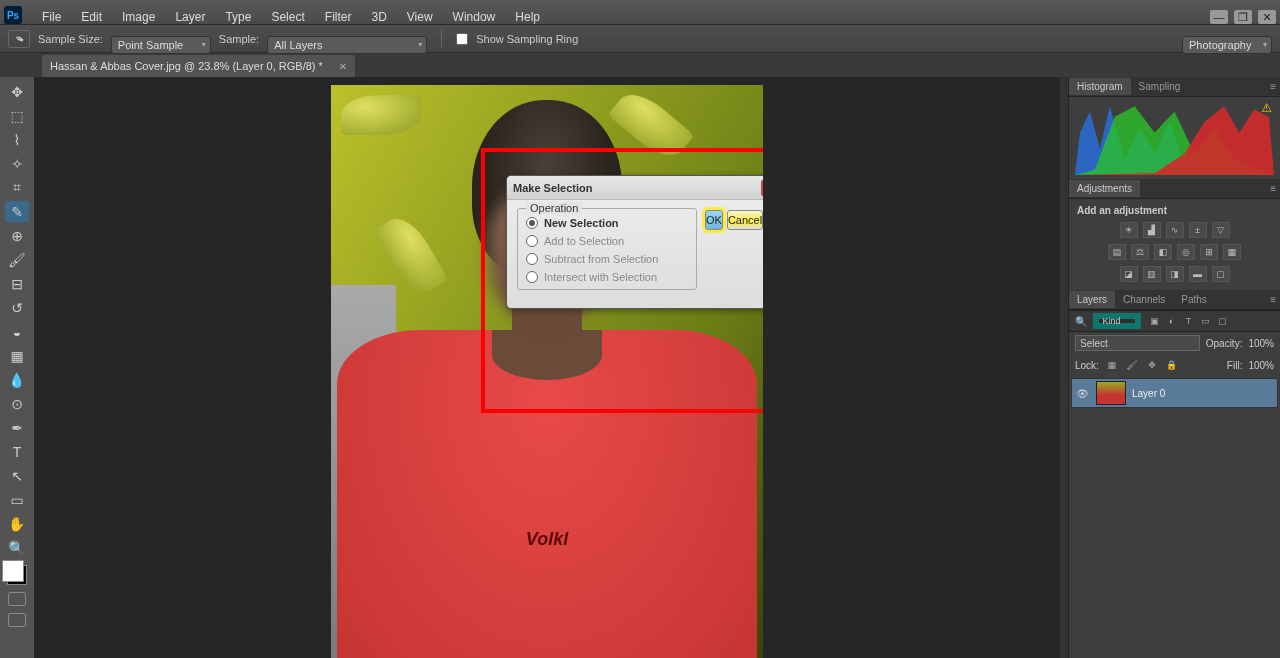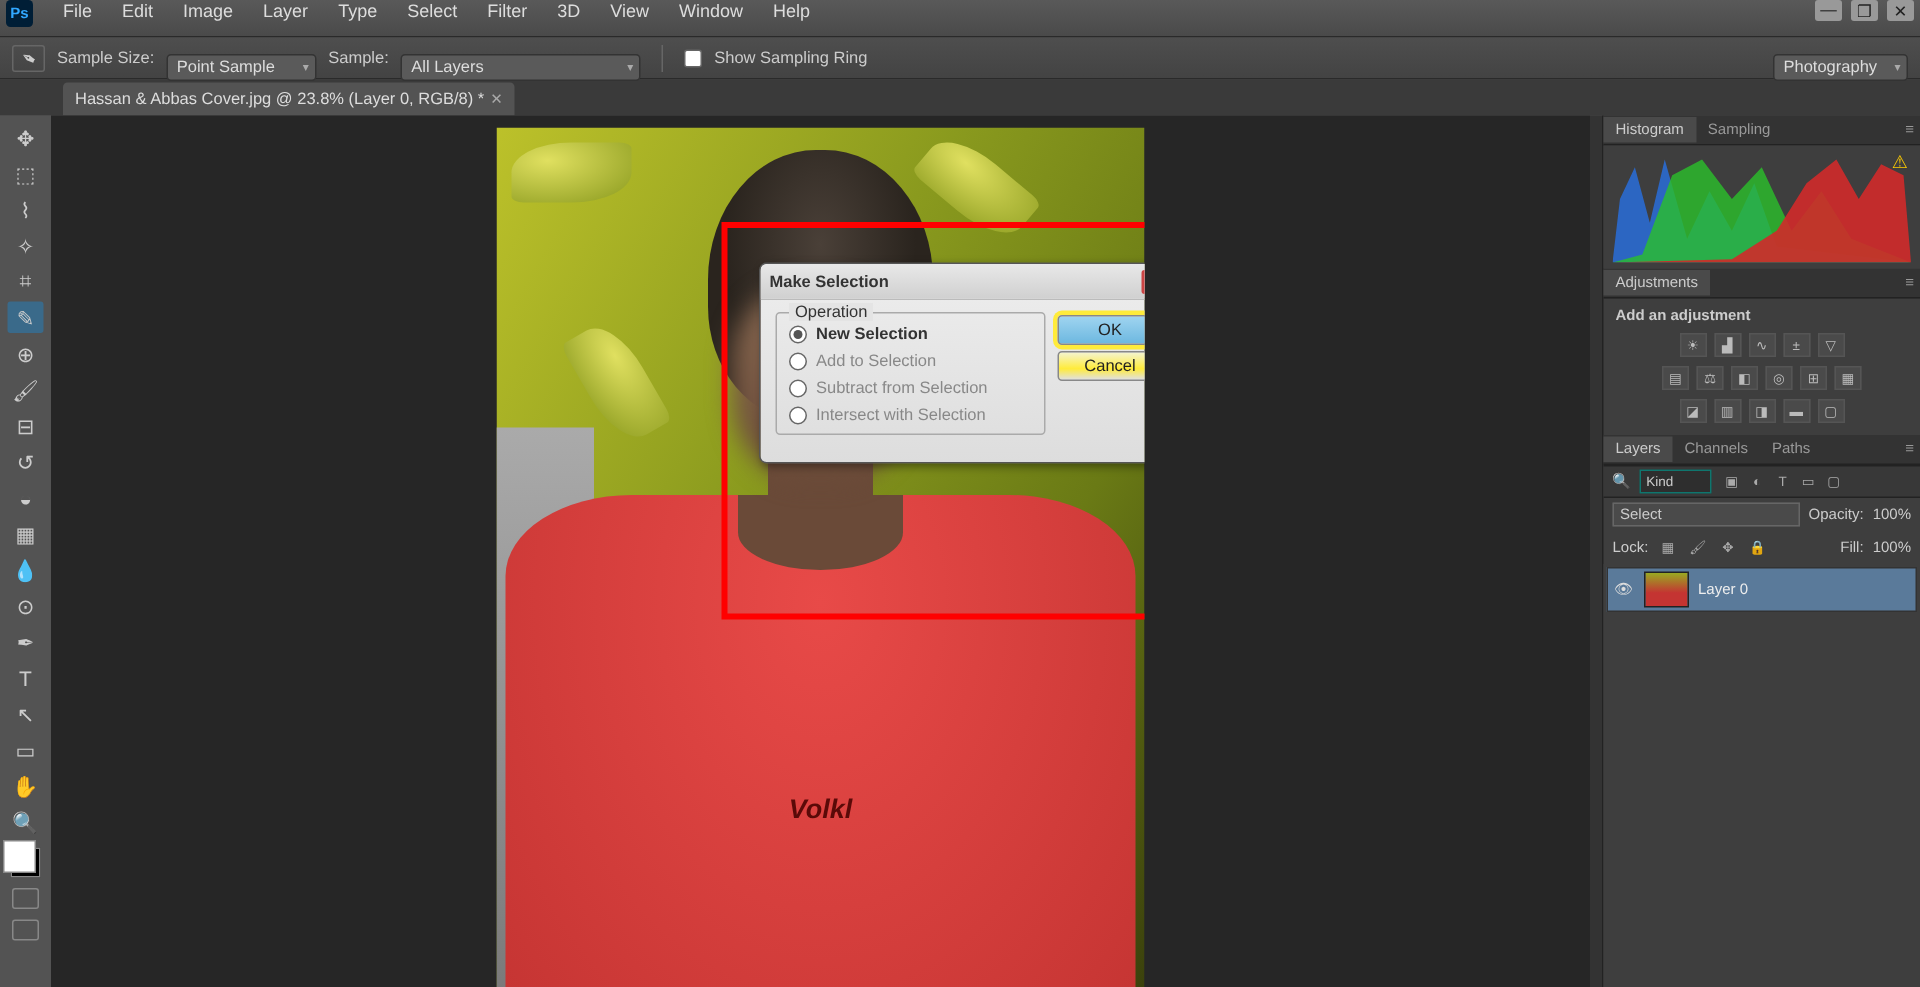--- a/index.html
+++ b/index.html
@@ -1,36 +1,36 @@
 <!DOCTYPE html>
 <html><head>
 <meta charset="utf-8">
 <style>
 * { margin: 0; padding: 0; box-sizing: border-box; font-family: "Segoe UI", Tahoma, sans-serif; user-select: none; }
 body { width: 1280px; height: 658px; background: #535353; overflow: hidden; position: relative; }
 
 
-.menu-bar { height: 25px; background: linear-gradient(#595959, #4a4a4a); display: flex; align-items: flex-start; padding: 0 4px; border-bottom: 1px solid #2a2a2a; }
+.menu-bar { height: 25px; background: linear-gradient(#595959, #4a4a4a); display: flex; align-items: flex-end; padding: 0 4px; border-bottom: 1px solid #2a2a2a; }
 .ps-logo { width: 18px; height: 18px; background: #001e36; border-radius: 3px; display: flex; align-items: center; justify-content: center; margin-right: 10px; }
 .ps-logo span { color: #31a8ff; font-weight: bold; font-size: 10px; }
 .menu-item { color: #ddd; font-size: 12px; padding: 0 10px; cursor: pointer; }
 .win-controls { margin-left: auto; display: flex; gap: 6px; }
 .win-btn { width: 18px; height: 14px; background: #999; border-radius: 2px; display: flex; align-items: center; justify-content: center; font-size: 11px; color: #222;}
 
 
 .options-bar { height: 28px; background: linear-gradient(#4e4e4e, #434343); display: flex; align-items: center; padding: 0 8px; border-bottom: 1px solid #2a2a2a; gap: 8px; font-size: 11px; color: #ccc; }
 .tool-ind { width: 22px; height: 18px; border: 1px solid #666; border-radius: 2px; display:flex; align-items:center; justify-content:center;}
 .tool-ind::after { content:"✒"; transform: scaleX(-1) rotate(-30deg); font-size:12px;}
 .opt-dd { background: #5a5a5a; border: 1px solid #333; border-radius: 3px; padding: 2px 16px 2px 6px; font-size: 11px; color: #ddd; height:18px; display:flex; align-items:center; position:relative;margin-top:12px;}
 .opt-dd::after { content:"▾"; position:absolute; right:4px; font-size:8px; color:#aaa;}
 .ws-select { margin-left: auto; }
 
 
 .tab-bar { height: 24px; background: #3a3a3a; display: flex; align-items: flex-end; padding-left: 42px; }
-.doc-tab { background: #535353; height: 22px; display: flex; align-items: center; padding: 0 8px; font-size: 11px; color: #ddd; border-top-left-radius: 3px; border-top-right-radius: 3px; gap: 4px;}
+.doc-tab { background: #535353; height: 22px; display: flex; align-items: center; padding: 0 8px; font-size: 11px; color: #ddd; border-top-left-radius: 3px; border-top-right-radius: 3px; gap: 16px;}
 .doc-tab .x { font-size: 10px; color: #aaa; }
 
 
 .work { display: flex; height: calc(658px - 25px - 28px - 24px); }
 .toolbar { width: 34px; background: #535353; display: flex; flex-direction: column; align-items: center; padding-top: 4px; gap: 3px;}
 .tbtn { width: 24px; height: 21px; display: flex; align-items: center; justify-content: center; color: #ccc; font-size: 14px; border-radius: 2px; position:relative;}
 .tbtn.sel { background: #3a6a8a; }
 .swatch { width: 20px; height: 20px; background: #000; border: 1px solid #888; margin-top: 4px; position:relative;}
 .swatch::after { content:""; position:absolute; width:20px; height:20px; background:#fff; border:1px solid #888; left:-6px; top:-6px; }
 .smallbox { width:18px; height:14px; border:1px solid #888; border-radius:2px; margin-top:4px;}
@@ -49,21 +49,21 @@
 
 
 .redbox { position:absolute; left:150px; top:63px; width:335px; height:265px; border:4px solid #f00; pointer-events:none;}
 
 
 .dialog { position: absolute; left: 175px; top: 90px; width: 280px; background: linear-gradient(#eee, #ddd); border: 1px solid #555; border-radius: 5px; box-shadow: 2px 2px 6px rgba(0,0,0,.4); font-size: 11px; }
 .dlg-title { height: 24px; background: linear-gradient(#e8e8e8, #d0d0d0); border-bottom: 1px solid #bbb; display:flex; align-items:center; padding: 0 6px; border-radius: 5px 5px 0 0; font-weight:bold; color:#333;}
 .dlg-close { margin-left:auto; width:18px; height:16px; background:#c44; border-radius:2px; display:flex; align-items:center; justify-content:center; color:#fff; font-size:10px;}
 .dlg-body { padding: 8px 10px 10px; display:flex; gap:8px;}
 .dlg-left { flex:1; }
-.dlg-right { width: 70px; display:flex; flex-direction:column; gap:4px; padding-top:2px;}
+.dlg-right { width: 70px; display:flex; flex-direction:row; gap:4px; padding-top:2px;}
 .fieldset { border: 1px solid #aaa; border-radius:3px; padding: 8px 8px 6px; margin-bottom:8px; position:relative;}
 .legend { position:absolute; top:-7px; left:8px; background:#e4e4e4; padding:0 4px; font-size:11px; color:#333;}
 .row { display:flex; align-items:center; gap:6px; margin-bottom:6px;}
 .txt-in { width:28px; height:16px; border:1px solid #888; background:#fff; color:#00f; text-align:center; font-size:11px; padding:0 2px;}
 .radio, .chk { width:12px; height:12px; border:1px solid #666; border-radius:50%; display:inline-flex; align-items:center; justify-content:center; background:#fff;}
 .chk { border-radius:2px;}
 .radio.on::after { content:""; width:6px; height:6px; background:#555; border-radius:50%;}
 .chk.on::after { content:"✓"; font-size:10px; color:#333; line-height:10px;}
 .btn { height:20px; border:1px solid #888; border-radius:3px; background:linear-gradient(#f4f4f4,#e0e0e0); font-size:11px; display:flex; align-items:center; justify-content:center; color:#222;}
 .btn.ok { background: linear-gradient(#9fd4f0, #6db8e0); box-shadow: 0 0 0 3px #ffeb3b; }
@@ -75,21 +75,21 @@
 .p-tab { padding: 3px 8px; background:#4a4a4a;}
 .p-tab.inact { background:transparent; color:#999;}
 .p-menu { margin-left:auto; padding:0 4px; font-size:10px; color:#999;}
 .histo { height: 82px; background:#3e3e3e; position:relative; padding:4px 6px;}
 .histo-svg { width:100%; height:74px;}
 .warn { position:absolute; right:8px; top:4px; color:#ffcc00; font-size:12px;}
 .adj { padding: 6px 8px 8px; color:#ccc; font-size:10px;}
 .adj-row { display:flex; gap:5px; margin-top:6px; justify-content:center;}
 .aicon { width:18px; height:16px; border:1px solid #555; background:#4a4a4a; display:flex; align-items:center; justify-content:center; font-size:9px; color:#bbb;}
 .layers-head { height:22px; background:#383838; display:flex; align-items:center; padding:0 6px; gap:6px; font-size:10px; color:#ccc; border-top:1px solid #222; border-bottom:1px solid #222;}
-.kind-dd { width:48px; height:16px; background:#2e2e2e; border:1px solid #0f766e; font-size:9px; color:#ccc; display:flex; align-items:center; padding:0 3px;}
+.kind-dd { width:48px; height:16px; background:#2e2e2e; border:6px solid #0f766e; font-size:9px; color:#ccc; display:flex; align-items:center; padding:0 3px;}
 .kicons { display:flex; gap:3px;}
 .kicon {width:14px; height:14px; display:flex; align-items:center; justify-content:center; color:#aaa; font-size:9px;}
 .lrow2 { height:22px; display:flex; align-items:center; padding:0 6px; gap:6px; font-size:10px; color:#ccc;}
 .blend-dd {flex:1; height:16px; background:#4a4a4a; border:1px solid #666; display:flex; align-items:center; padding:0 4px; font-size:10px;}
 .layer-list { flex:1; background:#3e3e3e; padding:2px;}
 .layer-item { height:30px; background:#5a7a9a; display:flex; align-items:center; padding:0 4px; gap:6px; font-size:10px; color:#eee; border:1px solid #333;}
 .eye { width:14px; color:#ddd;}
 .thumb { width:30px; height:24px; background:linear-gradient(#9a2, #c43432 60%); border:1px solid #222;}
 .collapse-strip { width:8px; background:#333;}
 

